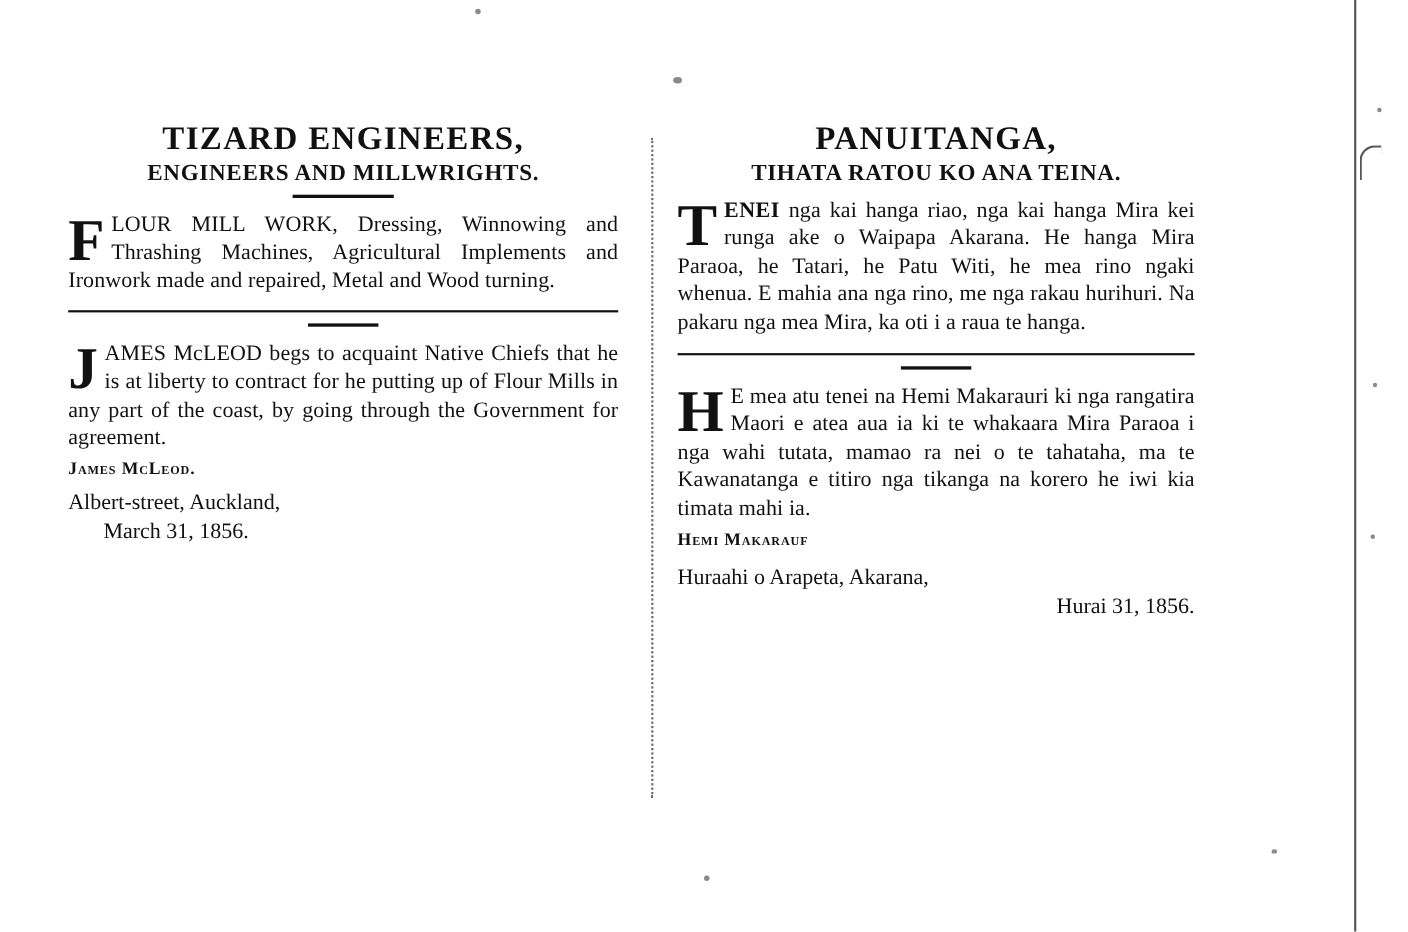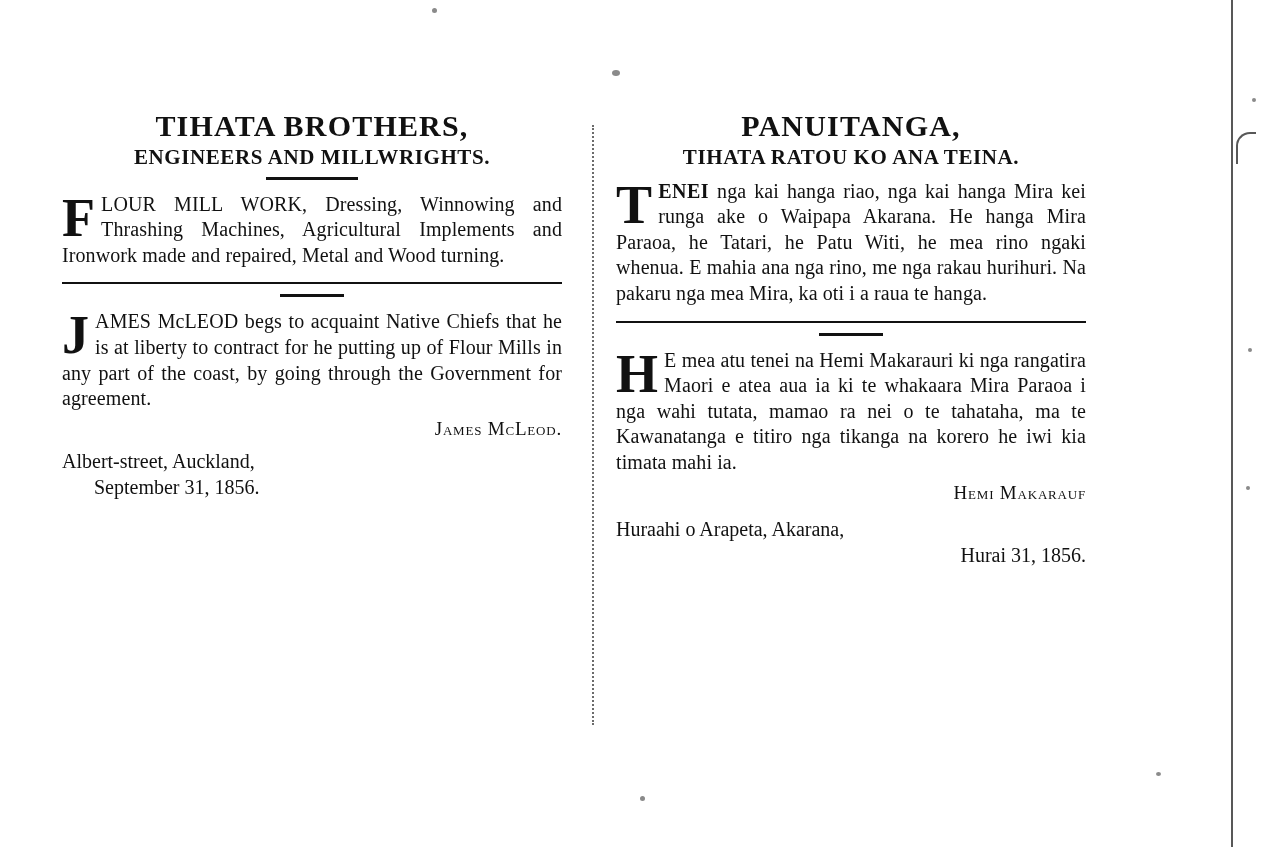--- a/index.html
+++ b/index.html
@@ -146,24 +146,23 @@
     margin-top: 2px;
   }
 
   .lead-caps {
     font-variant: small-caps;
     font-weight: bold;
     letter-spacing: .5px;
   }
 
   .signature {
-    text-align: right;
     font-variant: small-caps;
-    font-weight: normal;
-    font-size: 19px;
+    font-weight: bold;
+    font-size: 16px;
     letter-spacing: .8px;
     margin: 6px 0 0 0;
   }
   .addr {
     font-size: 20px;
     line-height: 1.3;
     margin: 8px 0 0 0;
   }
   .addr .line2 { display: block; padding-left: 32px; }
   .addr.r-col { margin-top: 12px; }
@@ -187,37 +186,37 @@
   <span class="edge-mark" style="left:1231px; top:0; width:2px; height:847px; opacity:.85;"></span>
   <span class="page-edge-curl"></span>
 
   <div class="col-rule"></div>
 
   <div class="columns">
 
     <div class="col col-left">
 
       <div class="ad">
-        <h1 class="ad-title">TIHATA BROTHERS,</h1>
+        <h1 class="ad-title">TIZARD ENGINEERS,</h1>
         <h2 class="ad-sub">ENGINEERS AND MILLWRIGHTS.</h2>
         <div class="rule"></div>
         <p class="body-text"><span class="dropcap">F</span><span>LOUR MILL WORK, Dressing, Winnowing and Thrashing Machines, Agricultural Implements and Ironwork made and repaired, Metal and Wood turning.</span></p>
         <div class="clear"></div>
       </div>
 
       <div class="rule long"></div>
 
       <div class="ad">
         <div class="rule short"></div>
         <p class="body-text"><span class="dropcap">J</span><span>AMES McLEOD begs to acquaint Native Chiefs that he is at liberty to contract for he putting up of Flour Mills in any part of the coast, by going through the Government for agreement.</span></p>
         <div class="clear"></div>
         <p class="signature">James McLeod.</p>
         <p class="addr">
           <span>Albert-street, Auckland,</span>
-          <span class="line2">September 31, 1856.</span>
+          <span class="line2">March 31, 1856.</span>
         </p>
       </div>
 
     </div>
 
     <div class="col col-right">
 
       <div class="ad">
         <h1 class="ad-title">PANUITANGA,</h1>
         <h2 class="ad-sub">TIHATA RATOU KO ANA TEINA.</h2>

